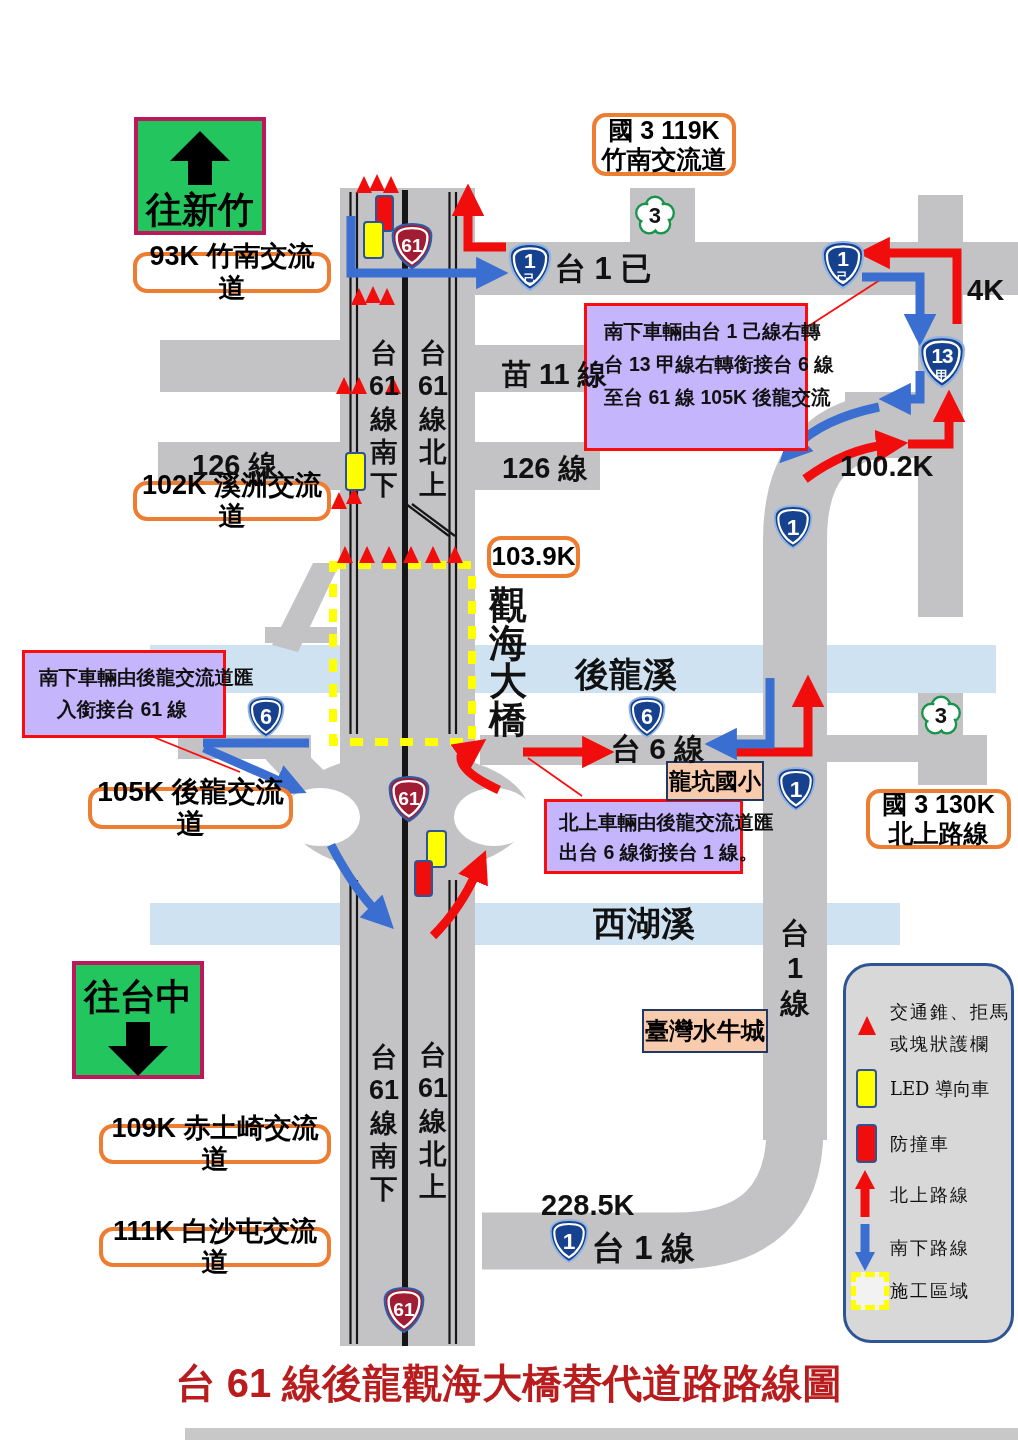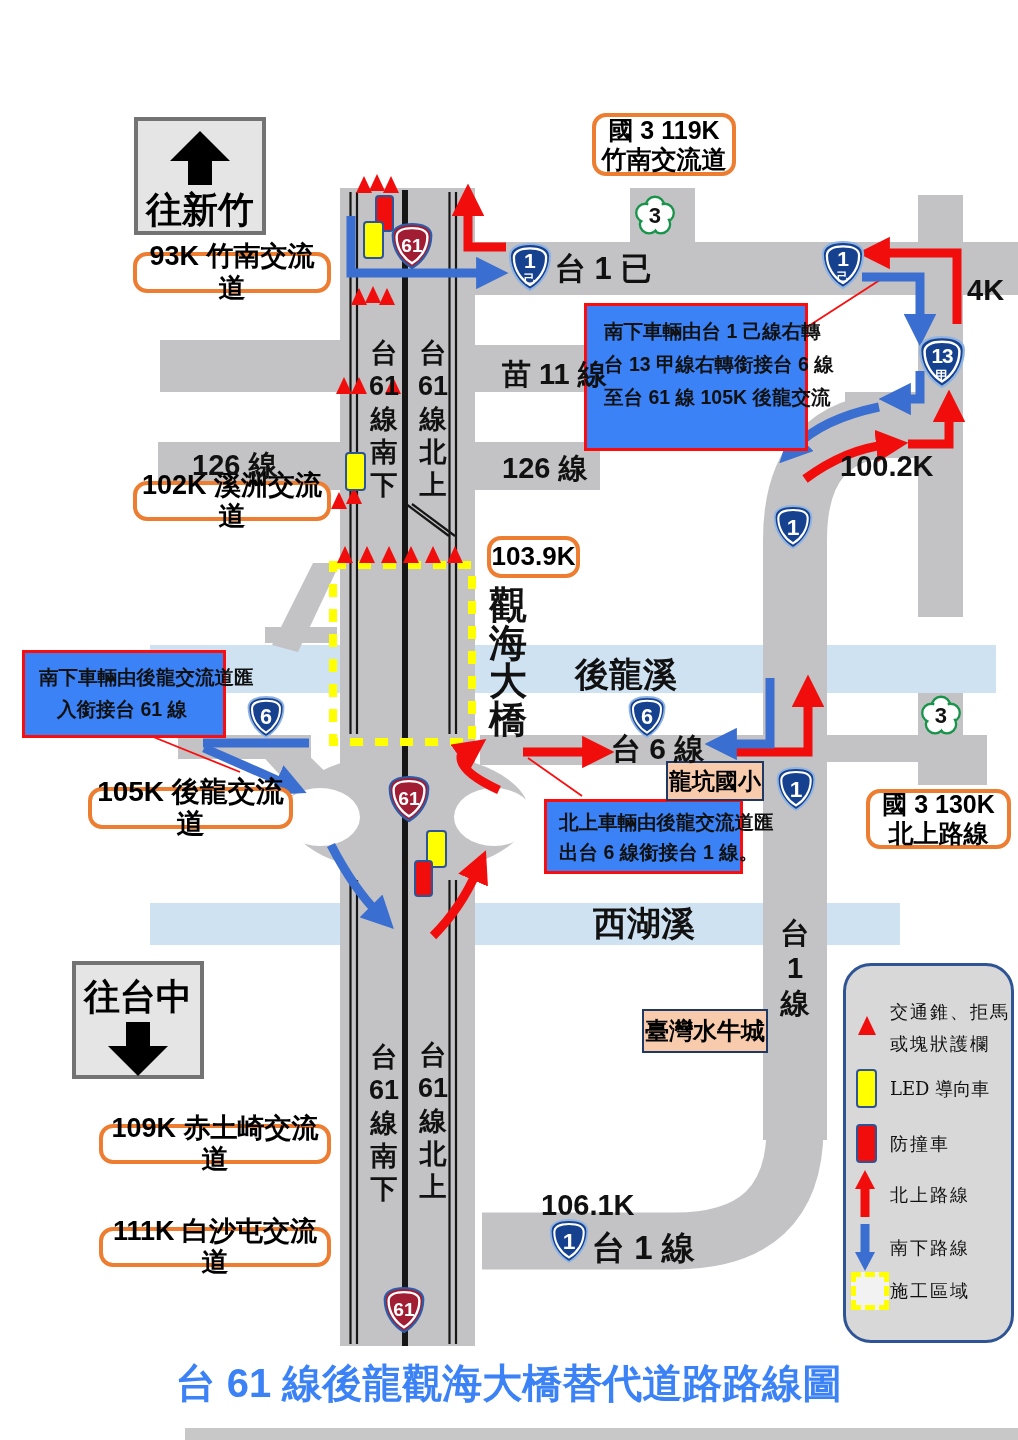--- a/index.html
+++ b/index.html
@@ -4,38 +4,38 @@
 <style>
   html,body{margin:0;padding:0;background:#fff;}
   body{width:1018px;height:1440px;position:relative;overflow:hidden;
        font-family:"Liberation Sans",sans-serif;color:#000;}
   .abs{position:absolute;}
   .lbl{position:absolute;font-weight:bold;white-space:nowrap;color:#111;}
   .vtext{position:absolute;font-weight:bold;text-align:center;color:#111;}
   .obox{position:absolute;background:#fff;border:4px solid #ed7d31;border-radius:14px;
         display:flex;flex-direction:column;align-items:center;justify-content:center;
         font-weight:bold;line-height:1.15;text-align:center;}
-  .rbox{position:absolute;background:#3b82f6;border:3px solid #fb0d0d;font-weight:bold;color:#111;}
+  .rbox{position:absolute;background:#c4b5fd;border:3px solid #fb0d0d;font-weight:bold;color:#111;}
   .rbox div{white-space:nowrap;}
   .pbox{position:absolute;background:#f8cbad;border:2px solid #1f3864;
         display:flex;align-items:center;justify-content:center;font-weight:bold;}
-  .ybox{position:absolute;background:#e5e5e5;border:4px solid #737373;text-align:center;font-weight:bold;}
+  .ybox{position:absolute;background:#22c55e;border:4px solid #be185d;text-align:center;font-weight:bold;}
   .cone{position:absolute;width:0;height:0;border-left:8px solid transparent;
         border-right:8px solid transparent;border-bottom:17px solid #f20d0d;}
   .led,.crash{position:absolute;border:2px solid #2f5496;border-radius:4px;}
   .led{background:#ffff00;}
   .crash{background:#f20d0d;}
   .shield{position:absolute;}
   .shield text{font-family:"Liberation Sans",sans-serif;font-weight:bold;}
   #legend{position:absolute;left:843px;top:963px;width:165px;height:374px;
           background:#d8d8d8;border:3px solid #2f5496;border-radius:28px;}
   #legend .ltxt{position:absolute;font-family:"DejaVu Serif",serif;font-size:18px;
           letter-spacing:2px;color:#111;white-space:nowrap;}
   #title{position:absolute;left:0;top:1356px;width:1018px;text-align:center;
-         font-size:40px;font-weight:bold;color:#3b82f6;}
+         font-size:40px;font-weight:bold;color:#b91c1c;}
   .arrow-up-head{width:0;height:0;border-left:30px solid transparent;border-right:30px solid transparent;
          border-bottom:30px solid #000;margin:10px auto 0;}
   .arrow-dn-head{width:0;height:0;border-left:30px solid transparent;border-right:30px solid transparent;
          border-top:30px solid #000;margin:0 auto;}
   .arrow-stem{width:24px;height:24px;background:#000;margin:0 auto;}
 </style>
 </head>
 <body>
 
 <svg class="abs" style="left:0;top:0" width="1018" height="1440" viewBox="0 0 1018 1440">
@@ -318,21 +318,21 @@
 
 <div class="lbl" style="left:555px;top:248px;font-size:31px">台 1 已</div>
 <div class="lbl" style="left:502px;top:355px;font-size:29px">苗 11 線</div>
 <div class="lbl" style="left:192px;top:446px;font-size:29px">126 線</div>
 <div class="lbl" style="left:502px;top:449px;font-size:29px">126 線</div>
 <div class="lbl" style="left:575px;top:652px;font-size:34px">後龍溪</div>
 <div class="lbl" style="left:611px;top:729px;font-size:30px">台 6 線</div>
 <div class="lbl" style="left:593px;top:901px;font-size:34px">西湖溪</div>
 <div class="lbl" style="left:967px;top:274px;font-size:29px">4K</div>
 <div class="lbl" style="left:840px;top:450px;font-size:29px">100.2K</div>
-<div class="lbl" style="left:541px;top:1189px;font-size:29px">106.1K</div>
+<div class="lbl" style="left:541px;top:1189px;font-size:29px">228.5K</div>
 <div class="lbl" style="left:592px;top:1226px;font-size:33px">台 1 線</div>
 
 <div class="vtext" style="left:367px;top:337px;width:34px;font-size:27px;line-height:1.22">台61線南下</div>
 <div class="vtext" style="left:416px;top:337px;width:34px;font-size:27px;line-height:1.22">台61線北上</div>
 <div class="vtext" style="left:367px;top:1041px;width:34px;font-size:27px;line-height:1.22">台61線南下</div>
 <div class="vtext" style="left:416px;top:1039px;width:34px;font-size:27px;line-height:1.22">台61線北上</div>
 <div class="vtext" style="left:486px;top:586px;width:44px;font-size:38px;line-height:1.0">觀海大橋</div>
 <div class="vtext" style="left:779px;top:916px;width:32px;font-size:29px;line-height:1.2">台1線</div>
 
 <div id="legend">

